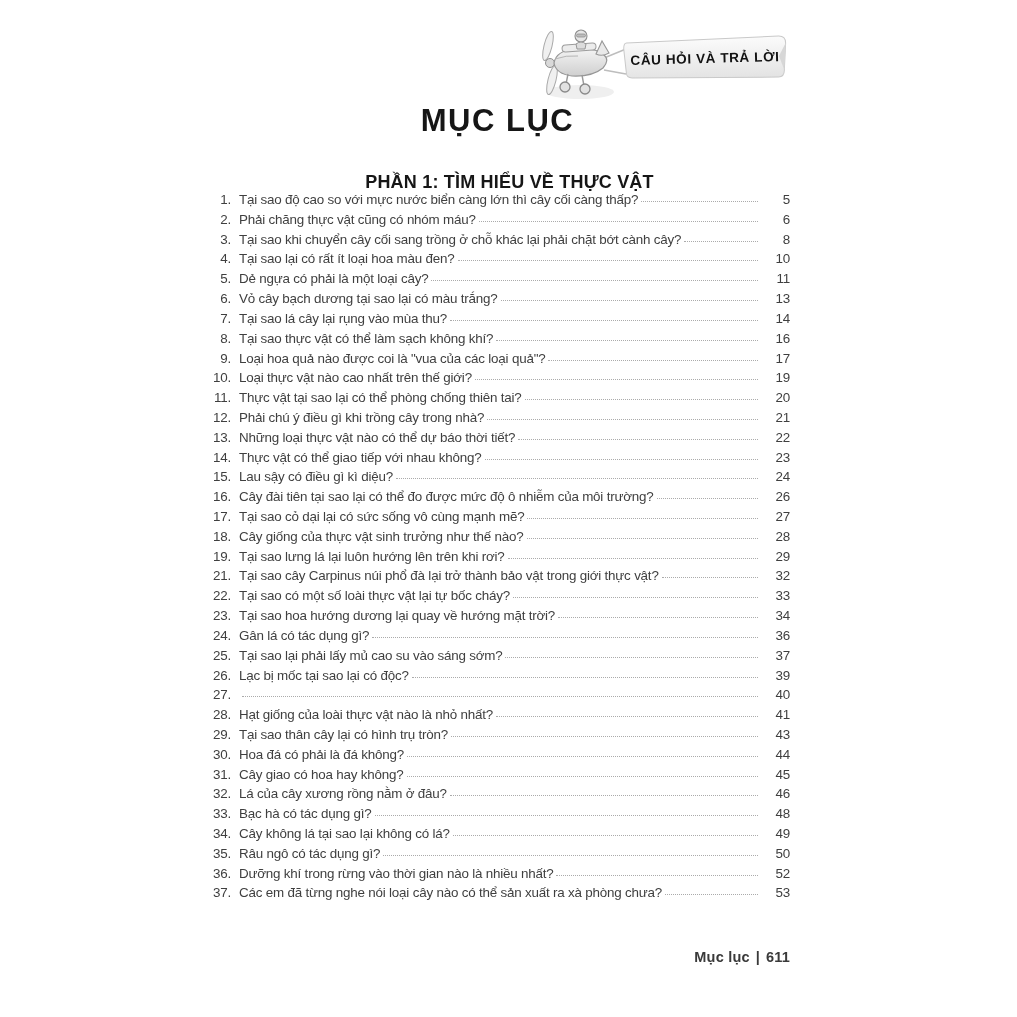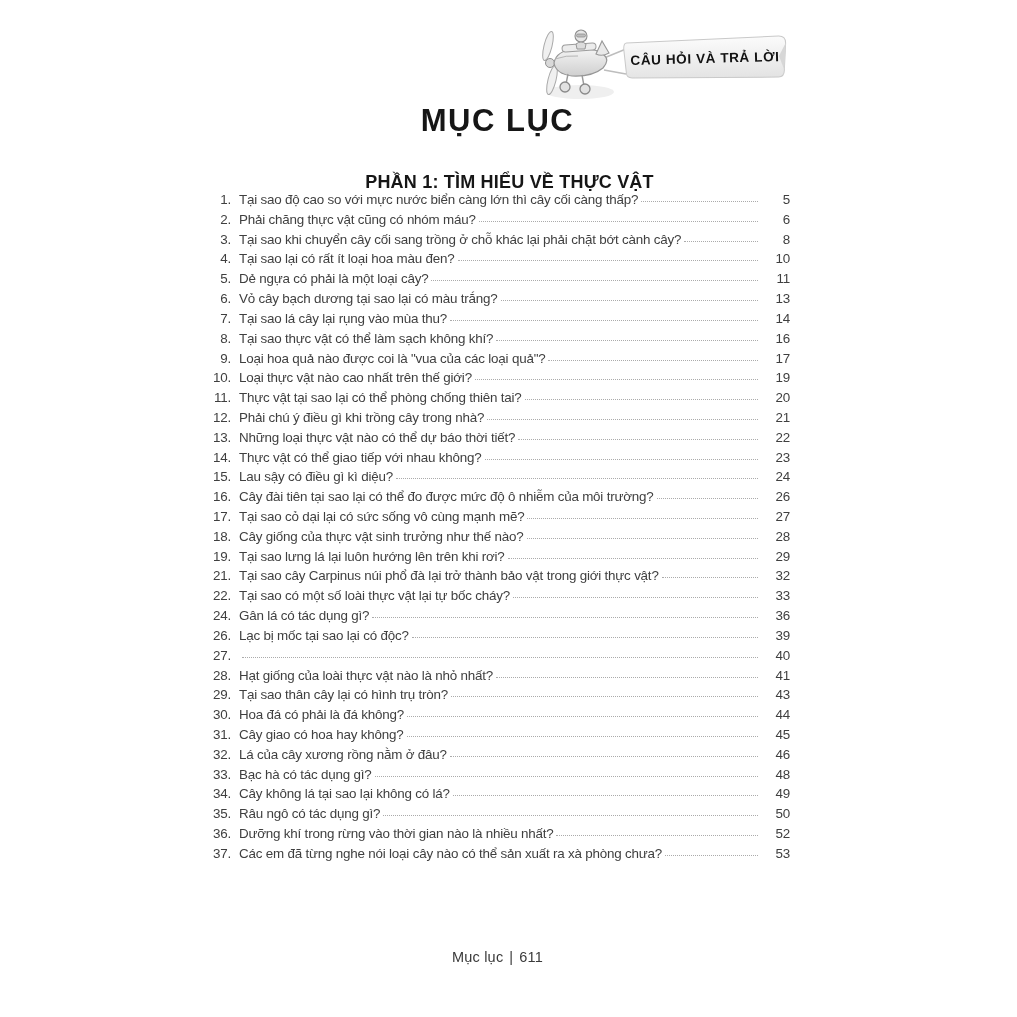--- a/index.html
+++ b/index.html
@@ -41,21 +41,21 @@
   .toc .leader{
     flex:1 1 auto;min-width:12px;
     border-bottom:1.5px dotted #ababab;
     margin:0 4px 0 3px;
     position:relative;top:-2px;
   }
   .toc .pg{flex:none;width:28px;text-align:right;}
   
   .footer{
     position:absolute;top:949px;left:205px;width:585px;
-    text-align:center;font-size:14.5px;color:#3a3a3a;letter-spacing:0.2px;
+    text-align:right;font-size:14.5px;color:#3a3a3a;letter-spacing:0.2px;font-weight:bold;
   }
   .footer .sep{margin:0 6px;color:#3a3a3a;}
 </style>
 </head>
 <body>
 
 <div class="page">
 
   <div class="header-art">
     <svg viewBox="0 0 252 82" aria-hidden="true">
@@ -233,24 +233,36 @@
       <span class="leader"></span>
       <span class="pg">32</span>
     </li>
       <li class="row">
       <span class="num">22.</span>
       <span class="title">Tại sao có một số loài thực vật lại tự bốc cháy?</span>
       <span class="leader"></span>
       <span class="pg">33</span>
     </li>
       <li class="row">
+      <span class="num">23.</span>
+      <span class="title">Tại sao hoa hướng dương lại quay về hướng mặt trời?</span>
+      <span class="leader"></span>
+      <span class="pg">34</span>
+    </li>
+      <li class="row">
       <span class="num">24.</span>
       <span class="title">Gân lá có tác dụng gì?</span>
       <span class="leader"></span>
       <span class="pg">36</span>
+    </li>
+      <li class="row">
+      <span class="num">25.</span>
+      <span class="title">Tại sao lại phải lấy mủ cao su vào sáng sớm?</span>
+      <span class="leader"></span>
+      <span class="pg">37</span>
     </li>
       <li class="row">
       <span class="num">26.</span>
       <span class="title">Lạc bị mốc tại sao lại có độc?</span>
       <span class="leader"></span>
       <span class="pg">39</span>
     </li>
       <li class="row">
       <span class="num">27.</span>
       <span class="leader"></span>

